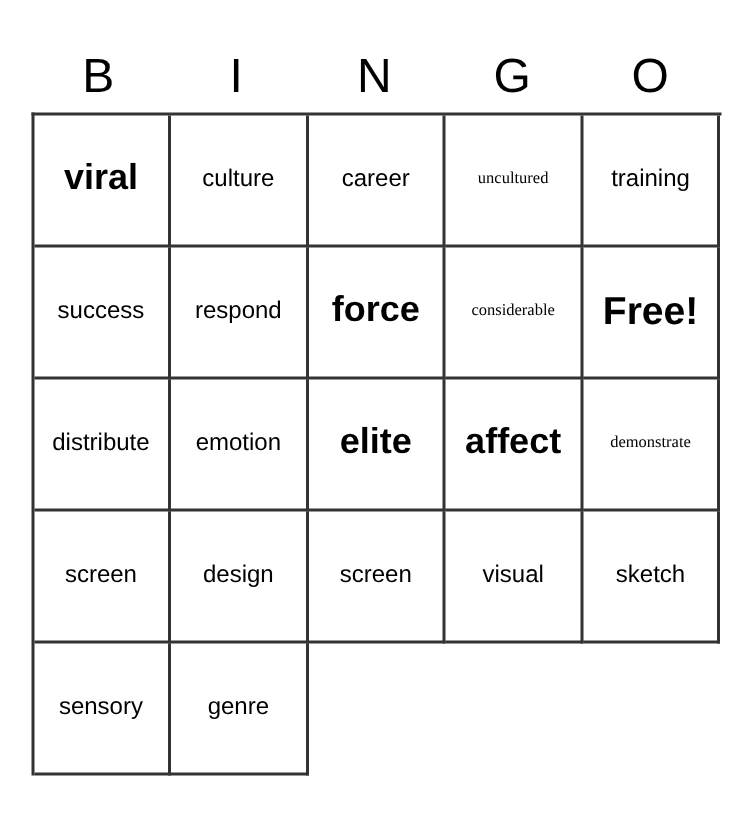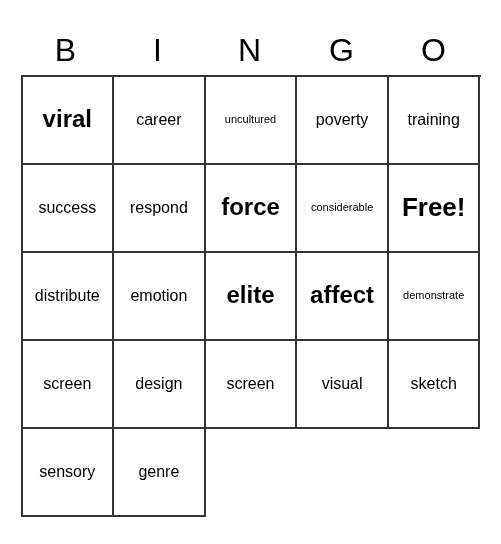--- a/index.html
+++ b/index.html
@@ -68,20 +68,21 @@
       font-size: 24px;
       font-weight: bold;
     }
 
     .text-medium {
       font-size: 16px;
     }
 
     .text-small {
       font-size: 11px;
+      font-family: Liberation Serif, serif;
     }
 
     .text-free {
       font-size: 26px;
       font-weight: bold;
     }
   </style>
 </head>
 <body>
 
@@ -91,27 +92,27 @@
       <div class="bingo-header-cell">I</div>
       <div class="bingo-header-cell">N</div>
       <div class="bingo-header-cell">G</div>
       <div class="bingo-header-cell">O</div>
     </div>
   <div class="bingo-grid">
   <div class="bingo-cell">
         <span class="text-large">viral</span>
       </div>
       <div class="bingo-cell">
+        <span class="text-medium">culture</span>
+      </div>
+      <div class="bingo-cell">
         <span class="text-medium">career</span>
       </div>
       <div class="bingo-cell">
         <span class="text-small">uncultured</span>
-      </div>
-      <div class="bingo-cell">
-        <span class="text-medium">poverty</span>
       </div>
       <div class="bingo-cell">
         <span class="text-medium">training</span>
       </div>
       <div class="bingo-cell">
         <span class="text-medium">success</span>
       </div>
       <div class="bingo-cell">
         <span class="text-medium">respond</span>
       </div>

